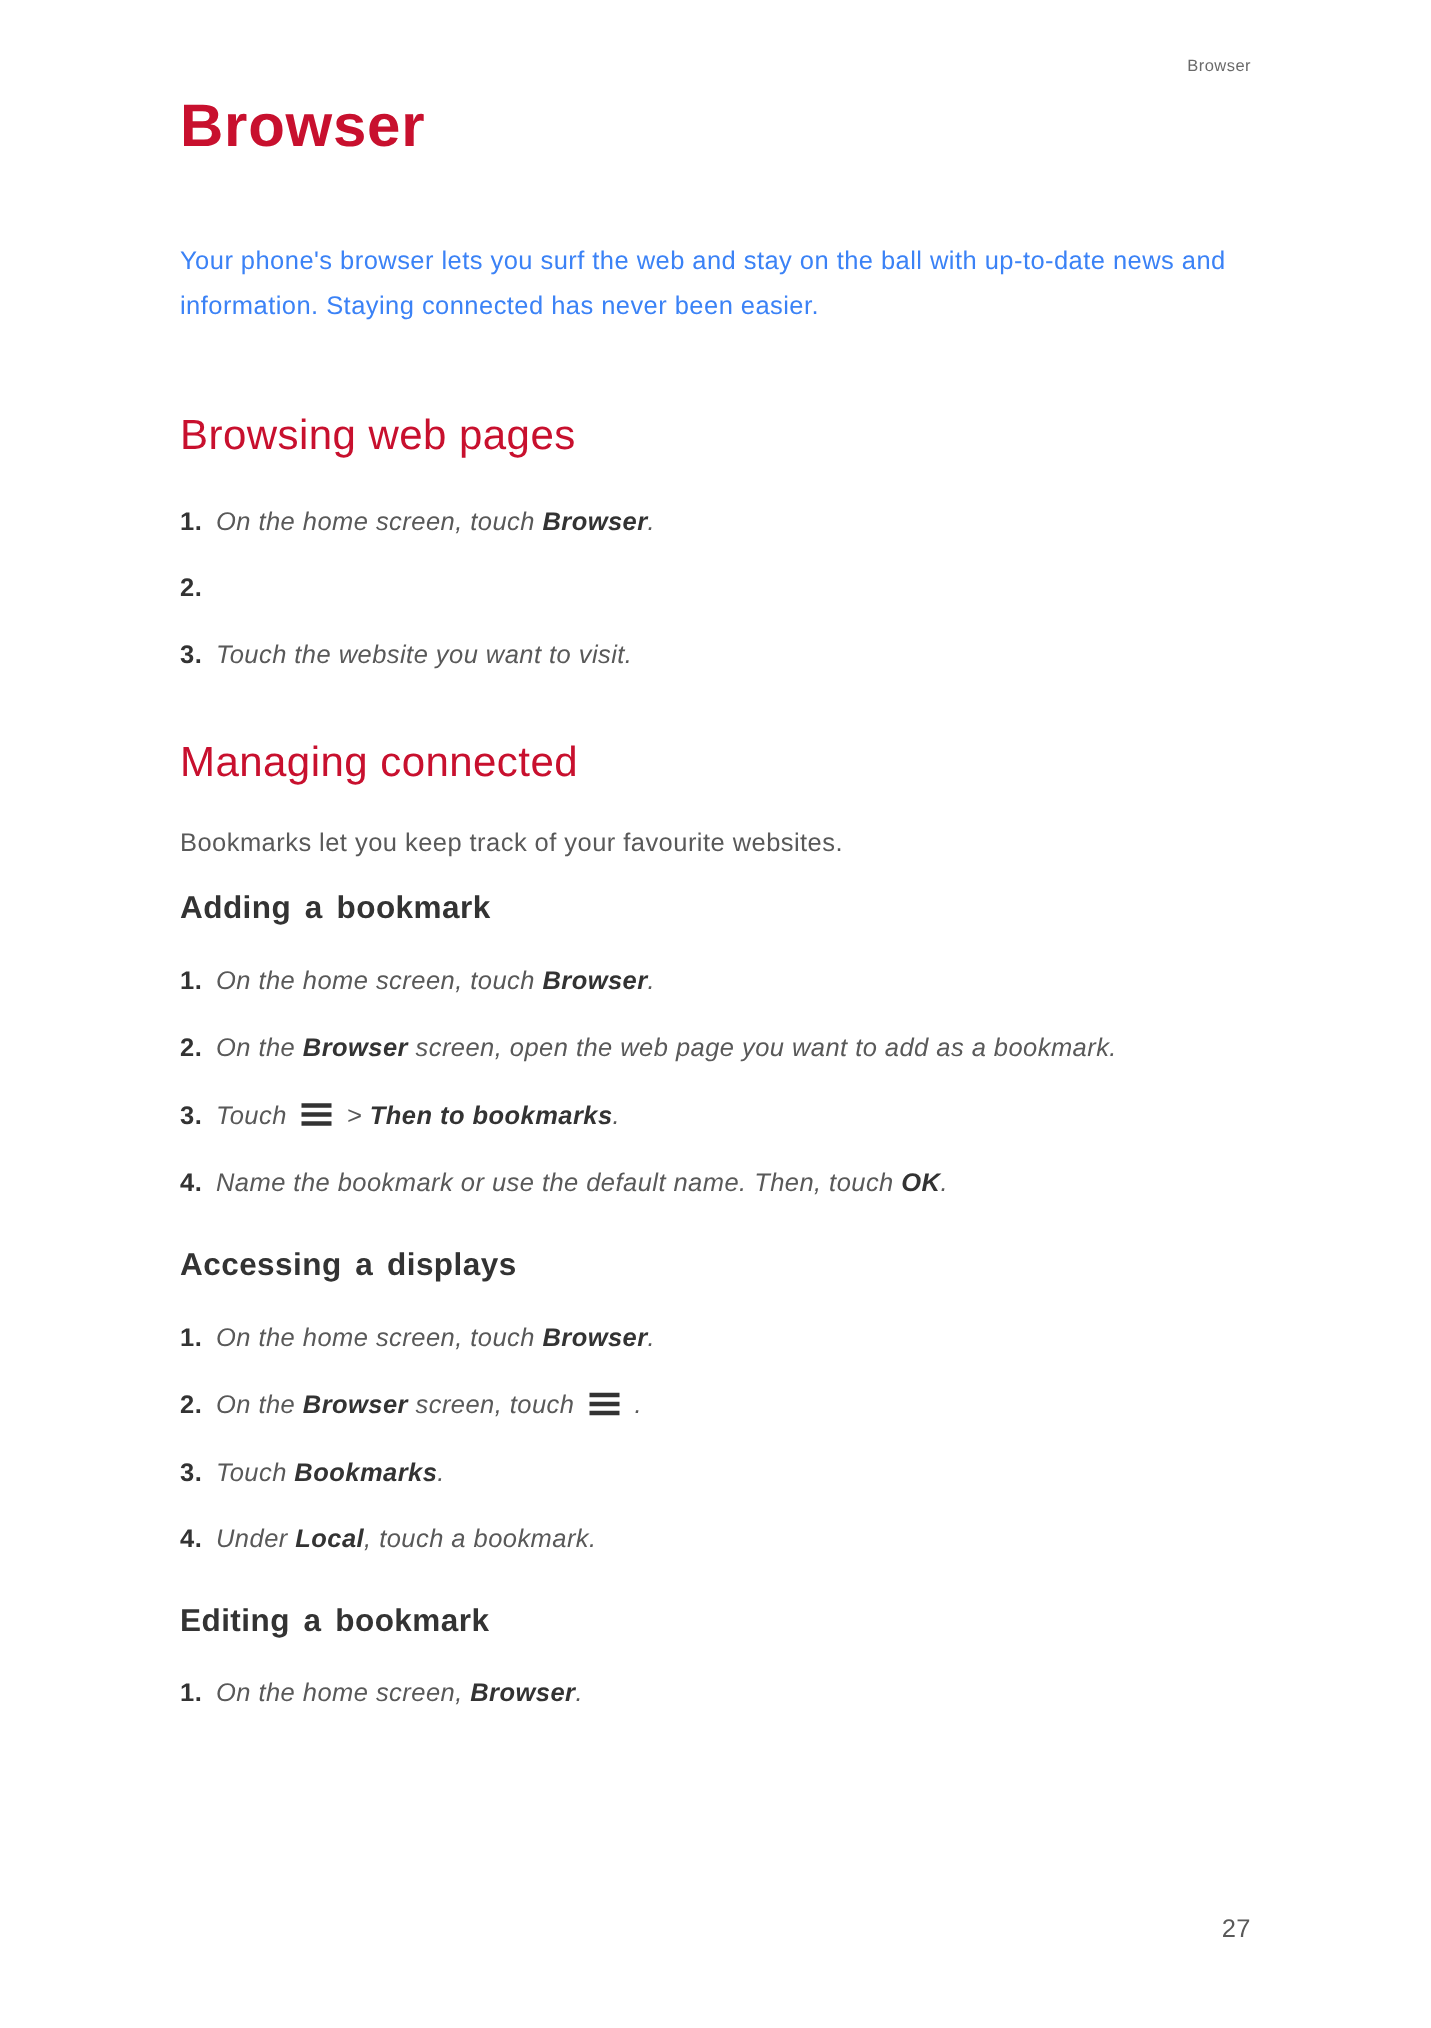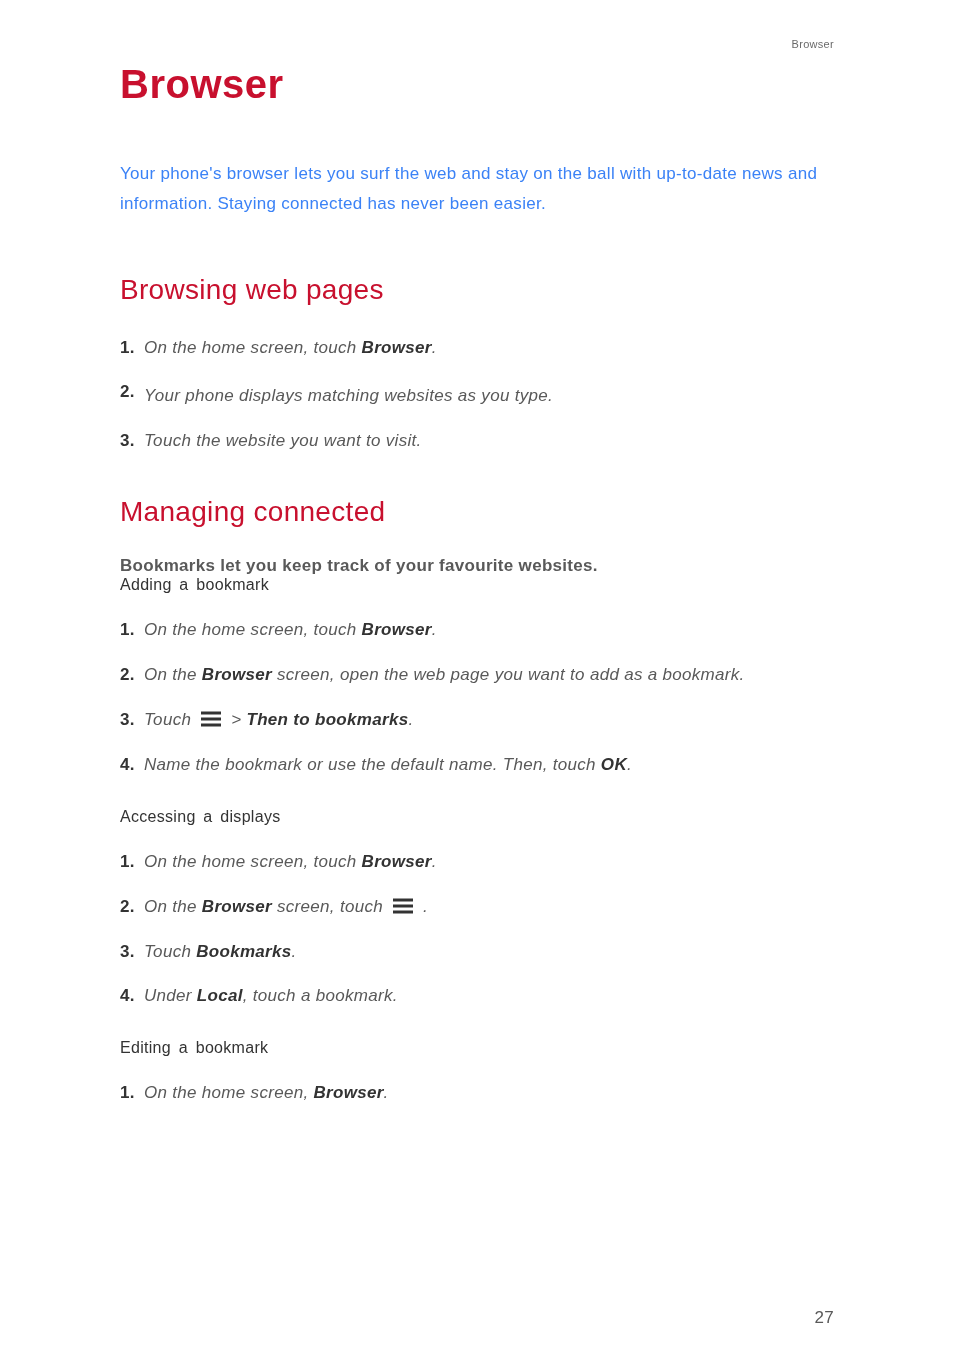--- a/index.html
+++ b/index.html
@@ -37,27 +37,27 @@
     h2 {
       color: #C8102E;
       font-size: 28px;
       font-weight: 400;
       margin-bottom: 28px;
       letter-spacing: 0.3px;
     }
     .sec-para {
       font-size: 17px;
       color: #595959;
-      letter-spacing: 0.3px;
-      font-weight: bold;
+      margin-bottom: 22px;
+      letter-spacing: 0.3px;
     }
     h3 {
       color: #333333;
-      font-size: 16px;
-      font-weight: 400;
+      font-size: 21px;
+      font-weight: 700;
       margin-bottom: 22px;
       word-spacing: 3px;
       letter-spacing: 0.3px;
     }
     ol {
       list-style: none;
       margin-bottom: 40px;
     }
     ol.tight { margin-bottom: 10px; }
     li {
@@ -85,21 +85,21 @@
     .menu-icon {
       display: inline-block;
       vertical-align: middle;
       margin: 0 4px;
       position: relative;
       top: -1px;
     }
     .menu-icon svg { display: block; }
     .page-num {
       position: absolute;
-      bottom: 24px;
+      bottom: 56px;
       right: 120px;
       font-size: 17px;
       color: #595959;
     }
     .sub-line {
       margin-top: 4px;
     }
   </style>
 </head>
 <body>
@@ -115,21 +115,20 @@
 <ol>
   <li>
     <span class="marker">1.</span>
     <span class="content">
       <span>On the home screen, touch </span><span class="bold">Browser</span><span>.</span>
     </span>
   </li>
   <li>
     <span class="marker">2.</span>
     <span class="content">
-      <div class="sub-line">Your phone displays matching websites as you type.</div>
     </span>
   </li>
   <li>
     <span class="marker">3.</span>
     <span class="content">Touch the website you want to visit.</span>
   </li>
 </ol>
 
 <h2>Managing connected</h2>
 

